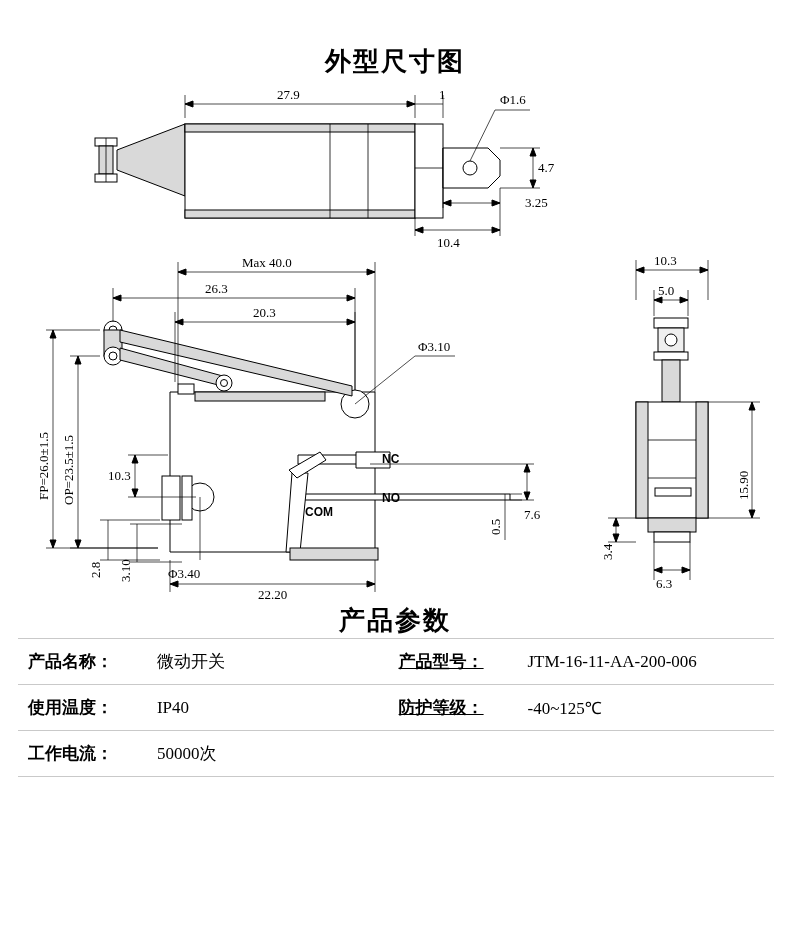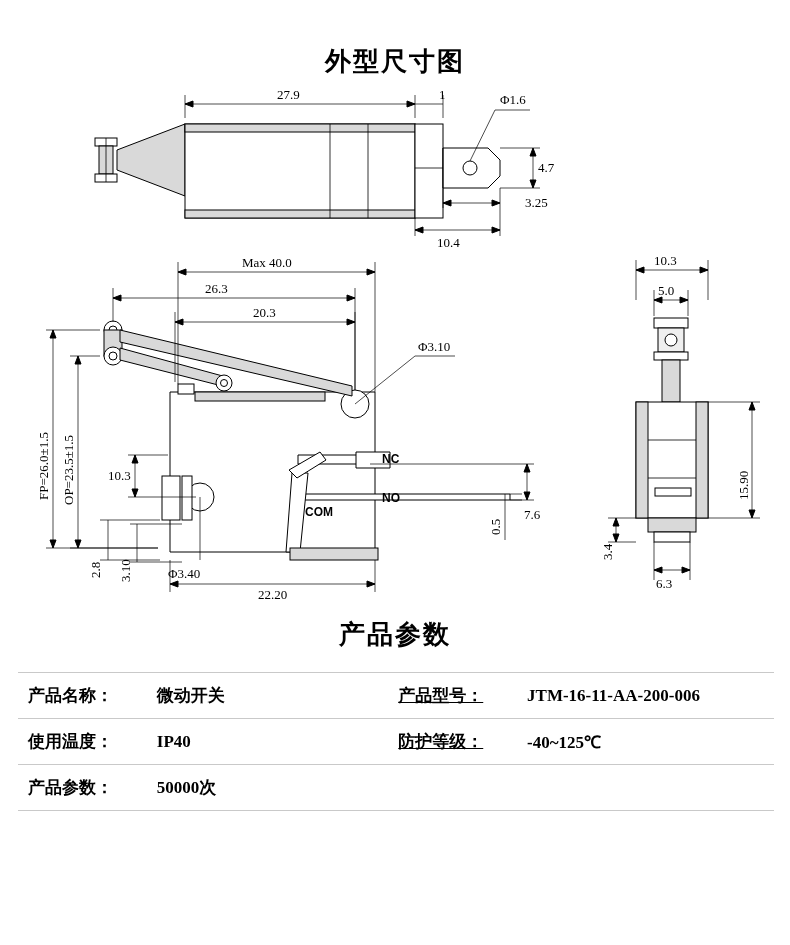--- a/index.html
+++ b/index.html
@@ -23,21 +23,21 @@
   .title {
     position: absolute;
     width: 100%;
     text-align: center;
     font-family: "Liberation Sans", sans-serif;
     font-weight: bold;
     font-size: 26px;
     letter-spacing: 2px;
   }
   #title-outline { top: 44px; }
-  #title-params { top: 617px; }
+  #title-params { top: 603px; }
 
   svg.drawing {
     position: absolute;
     left: 0;
     top: 0;
     width: 790px;
     height: 945px;
   }
   .thin { stroke: #000; stroke-width: 0.8; fill: none; }
   .dim { stroke: #000; stroke-width: 0.7; fill: none; }
@@ -54,37 +54,37 @@
     font-family: "Liberation Sans", sans-serif;
     font-size: 12px;
     font-weight: bold;
     fill: #000;
   }
 
   
   .params {
     position: absolute;
     left: 18px;
-    top: 672px;
+    top: 638px;
     width: 756px;
     border-collapse: collapse;
     font-size: 17px;
   }
   .params td {
     border-bottom: 1px solid #c9c9c9;
     padding: 11px 4px 11px 10px;
     vertical-align: middle;
     white-space: nowrap;
   }
   .params tr:first-child td { border-top: 1px solid #c9c9c9; }
   .params .k {
     font-weight: bold;
     width: 120px;
   }
-  .params .v { width: 255px; font-weight: bold; }
+  .params .v { width: 255px; }
   .params .k2 {
     font-weight: bold;
     width: 120px;
     text-decoration: underline;
   }
 </style>
 </head>
 <body>
 
 <div class="page">
@@ -334,21 +334,21 @@
         <td class="k2">产品型号：</td>
         <td class="v">JTM-16-11-AA-200-006</td>
       </tr>
       <tr>
         <td class="k">使用温度：</td>
         <td class="v">IP40</td>
         <td class="k2">防护等级：</td>
         <td class="v">-40~125℃</td>
       </tr>
       <tr>
-        <td class="k">产品参数：</td>
+        <td class="k">工作电流：</td>
         <td class="v">50000次</td>
         <td class="k2"></td>
         <td class="v"></td>
       </tr>
     </tbody>
   </table>
 
 </div>
 
 </body></html>

